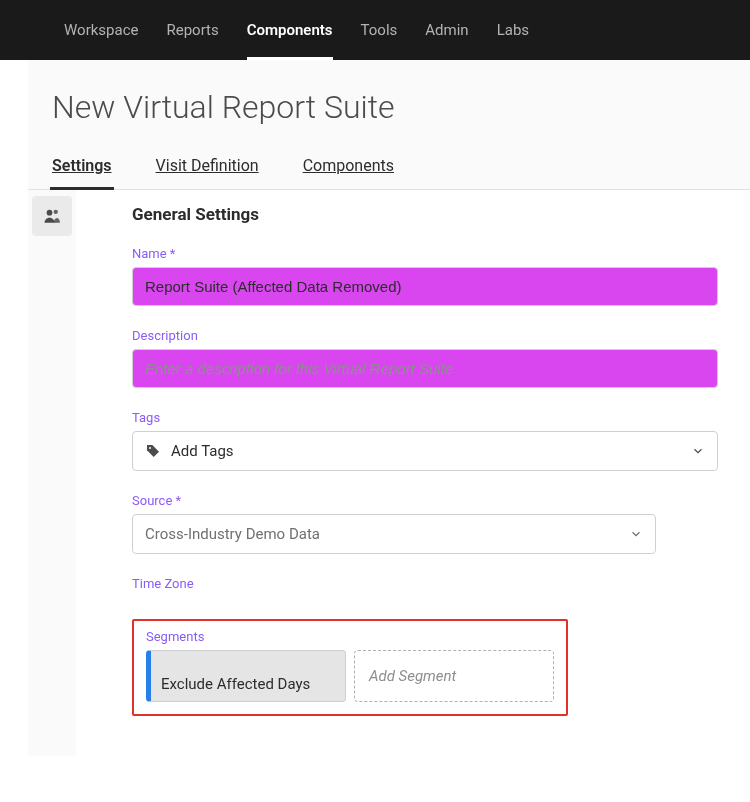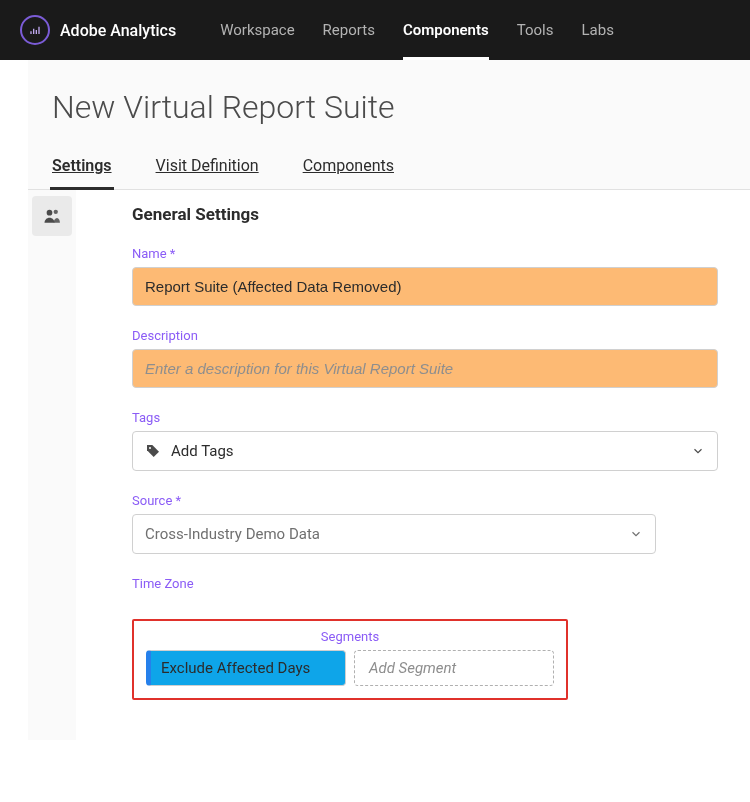--- a/index.html
+++ b/index.html
@@ -137,21 +137,21 @@
       margin-bottom: 6px;
       display: block;
     }
     .text-input {
       width: 100%;
       border: 1px solid #d0d0d0;
       border-radius: 4px;
       padding: 10px 12px;
       font-size: 15px;
       color: #2c2c2c;
-      background: #fdba74;
+      background: #d946ef;
     }
     .text-input::placeholder {
       color: #8e8e8e;
       font-style: italic;
     }
     .select-like {
       width: 100%;
       border: 1px solid #d0d0d0;
       border-radius: 4px;
       padding: 10px 12px;
@@ -183,33 +183,32 @@
       color: #707070;
       cursor: pointer;
     }
     
     .segments-wrap {
       display: inline-block;
       border: 2px solid #e0312b;
       padding: 8px 12px 12px 12px;
       border-radius: 2px;
       margin-top: 6px;
-      text-align: center;
     }
     .segments-row {
       display: flex;
       gap: 8px;
       align-items: stretch;
     }
     .segment-chip {
       border: 1px solid #cfcfcf;
       border-left: 5px solid #2680eb;
       border-radius: 4px;
-      background: #0ea5e9;
-      padding: 8px 14px 8px 10px;
+      background: #e5e5e5;
+      padding: 24px 14px 8px 10px;
       font-size: 15px;
       color: #2c2c2c;
       display: flex;
       align-items: center;
       cursor: pointer;
       min-width: 200px;
     }
     .add-segment {
       border: 1px dashed #b0b0b0;
       border-radius: 4px;
@@ -220,36 +219,26 @@
       display: flex;
       align-items: center;
       cursor: pointer;
       min-width: 200px;
     }
   </style>
 </head>
 <body>
 
 <div class="topnav">
-  <div class="logo-wrap">
-    <div class="logo-circle">
-      <svg viewBox="0 0 24 24" fill="none" stroke="#c0a8f0" stroke-width="2">
-        <line x1="6" y1="18" x2="6" y2="14"></line>
-        <line x1="10" y1="18" x2="10" y2="10"></line>
-        <line x1="14" y1="18" x2="14" y2="12"></line>
-        <line x1="18" y1="18" x2="18" y2="7"></line>
-      </svg>
-    </div>
-    <span class="brand">Adobe Analytics</span>
-  </div>
   <div class="topnav-items">
     <div class="topnav-item">Workspace</div>
     <div class="topnav-item">Reports</div>
     <div class="topnav-item active">Components</div>
     <div class="topnav-item">Tools</div>
+    <div class="topnav-item">Admin</div>
     <div class="topnav-item">Labs</div>
   </div>
 </div>
 
 <div class="page">
   <h1 class="page-title">New Virtual Report Suite</h1>
 
   <div class="subtabs">
     <div class="subtab active">Settings</div>
     <div class="subtab">Visit Definition</div>

